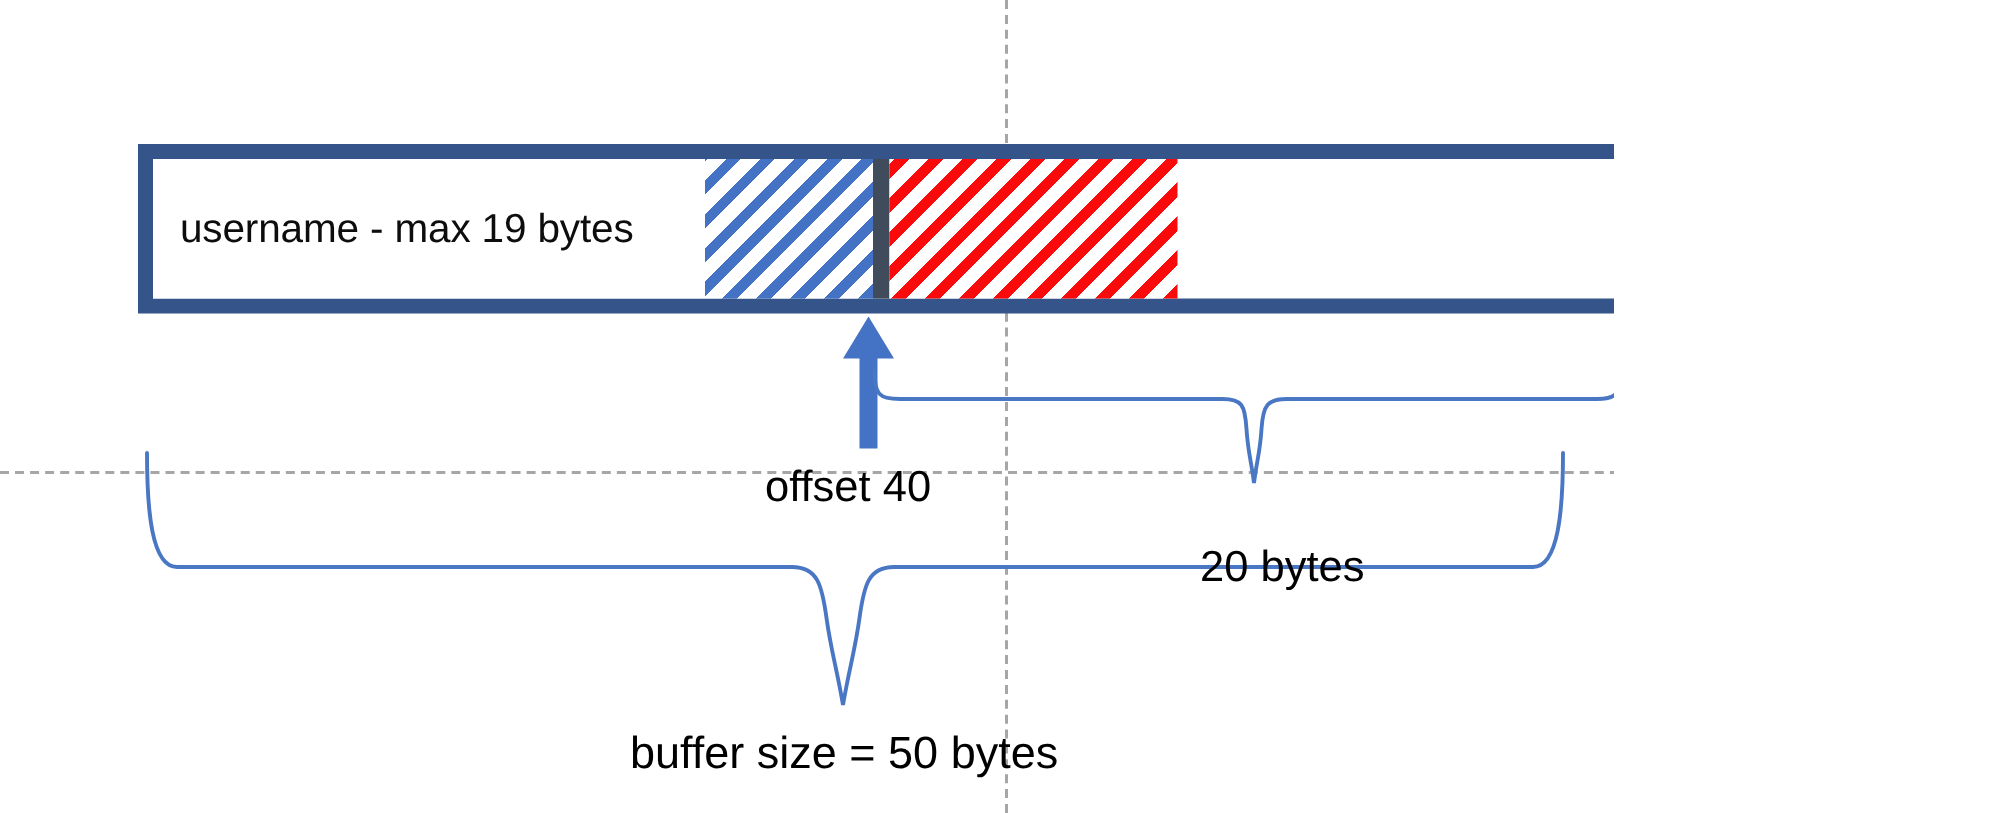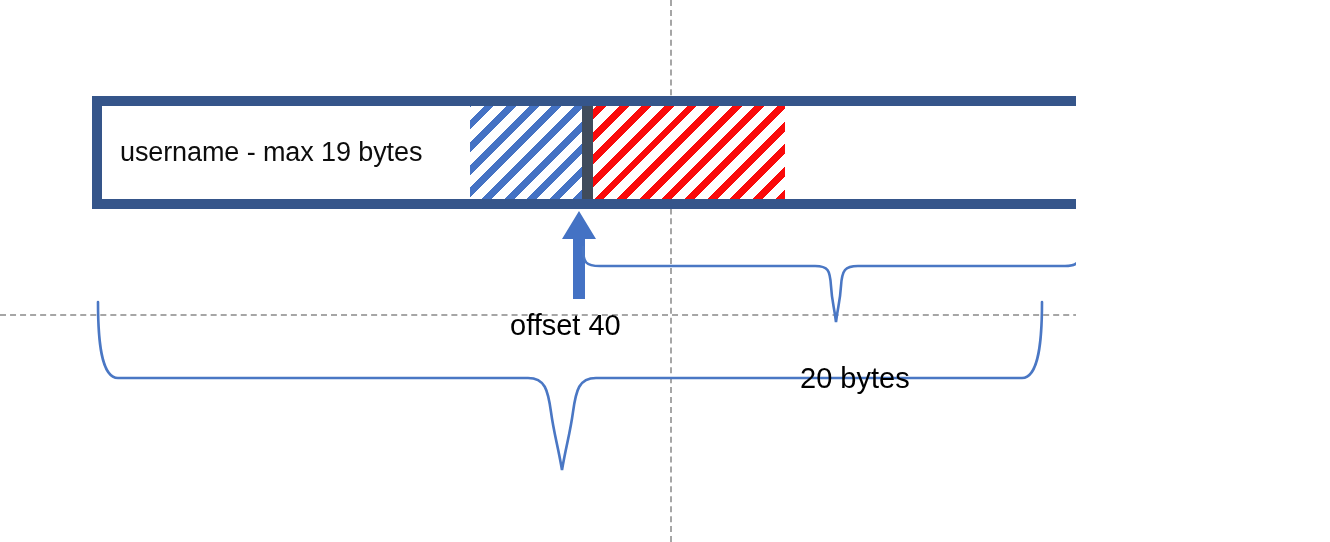--- a/index.html
+++ b/index.html
@@ -138,14 +138,15 @@
                C 576 390, 579 378, 596 378
                L 1022 378
                C 1039 378, 1042 340, 1042 302"></path>
     </g>
   </svg>
 
   <div class="ann ann-offset">offset 40</div>
 
   <div class="ann ann-20bytes">20 bytes</div>
 
+  <div class="ann ann-buffer">buffer size = 50 bytes</div>
 
 </div>
 
 </body></html>

